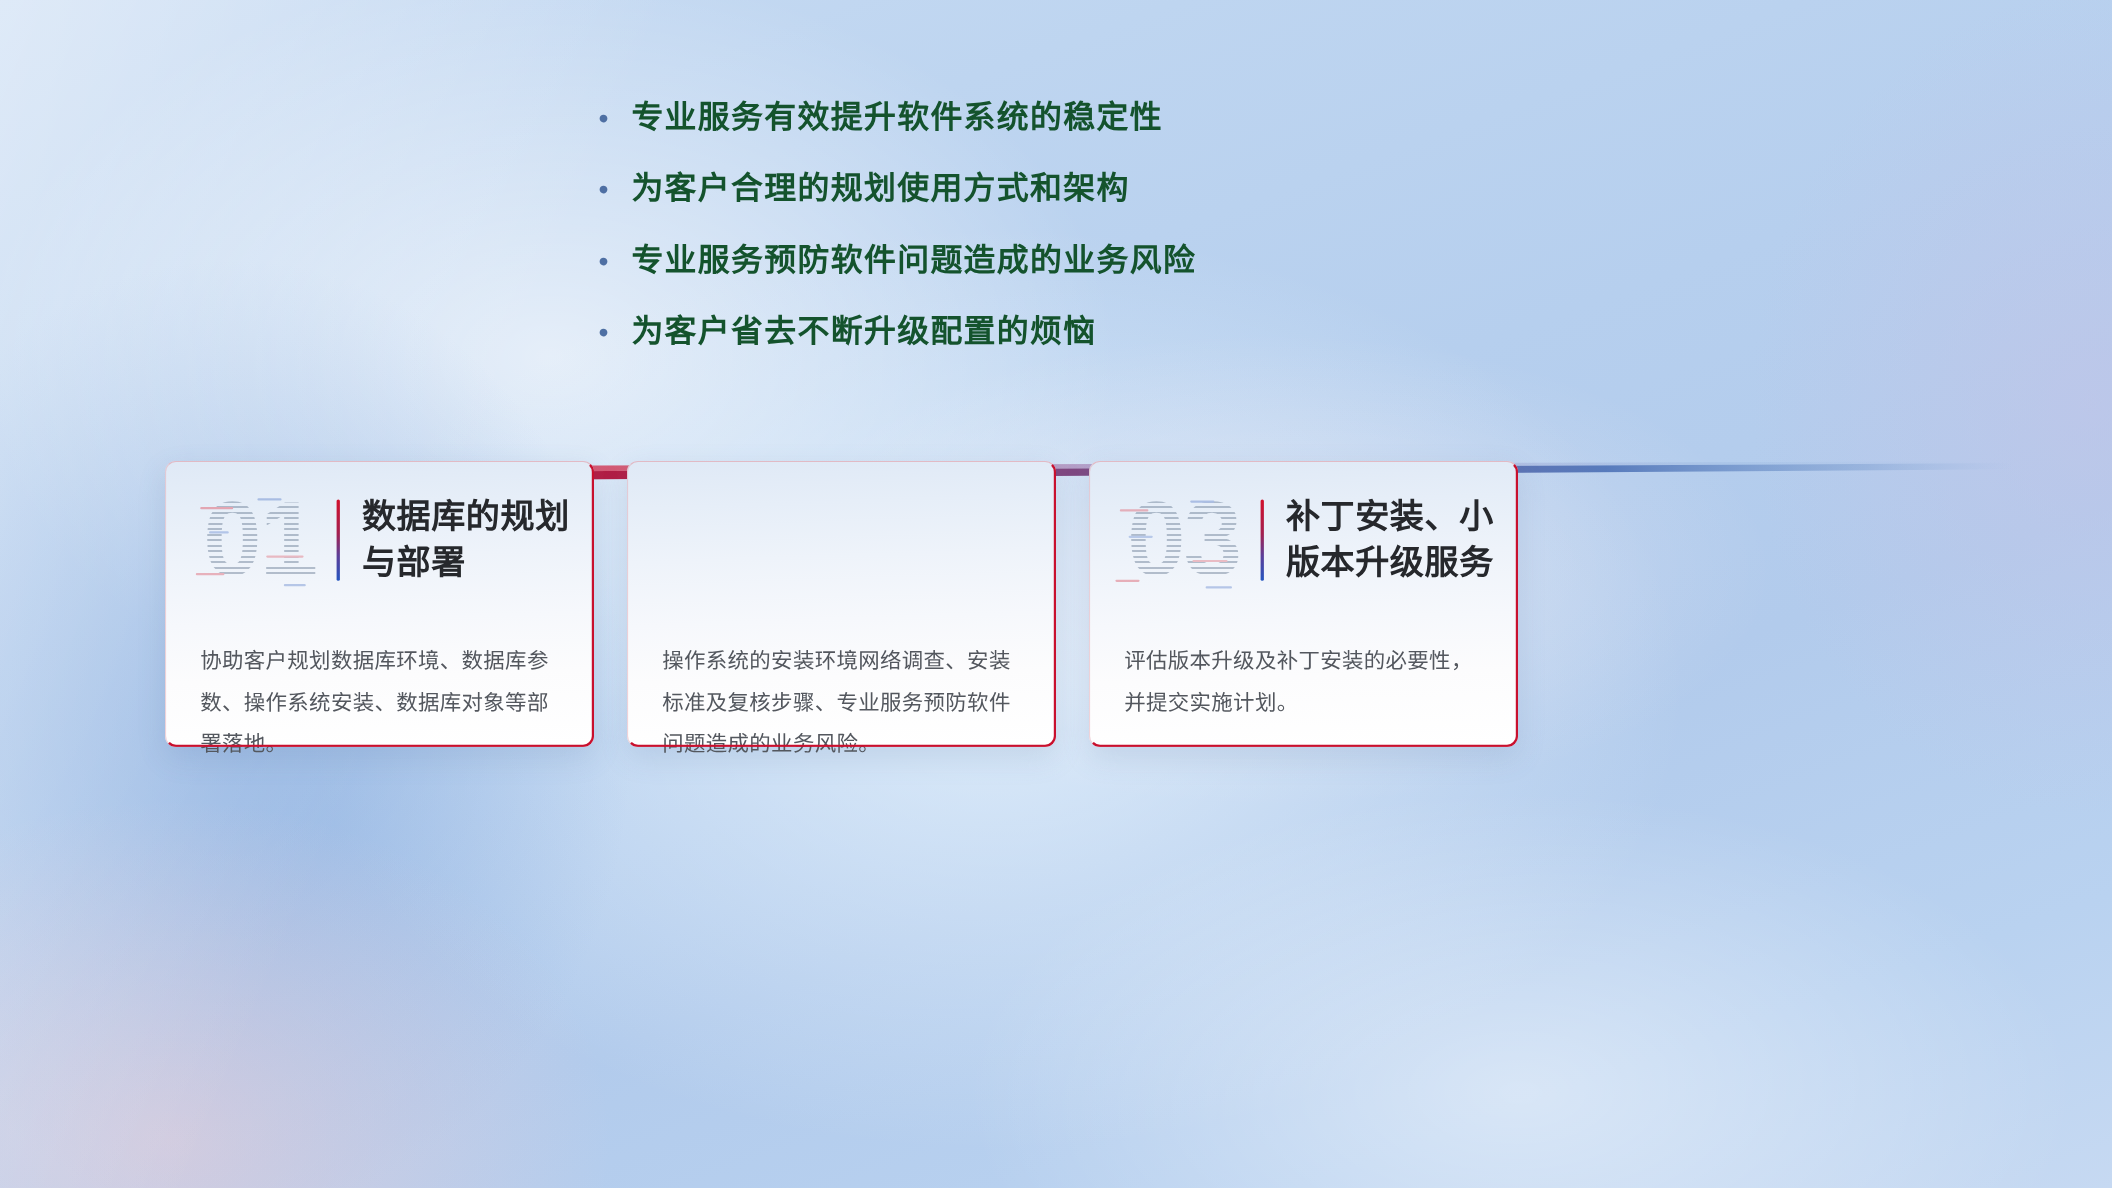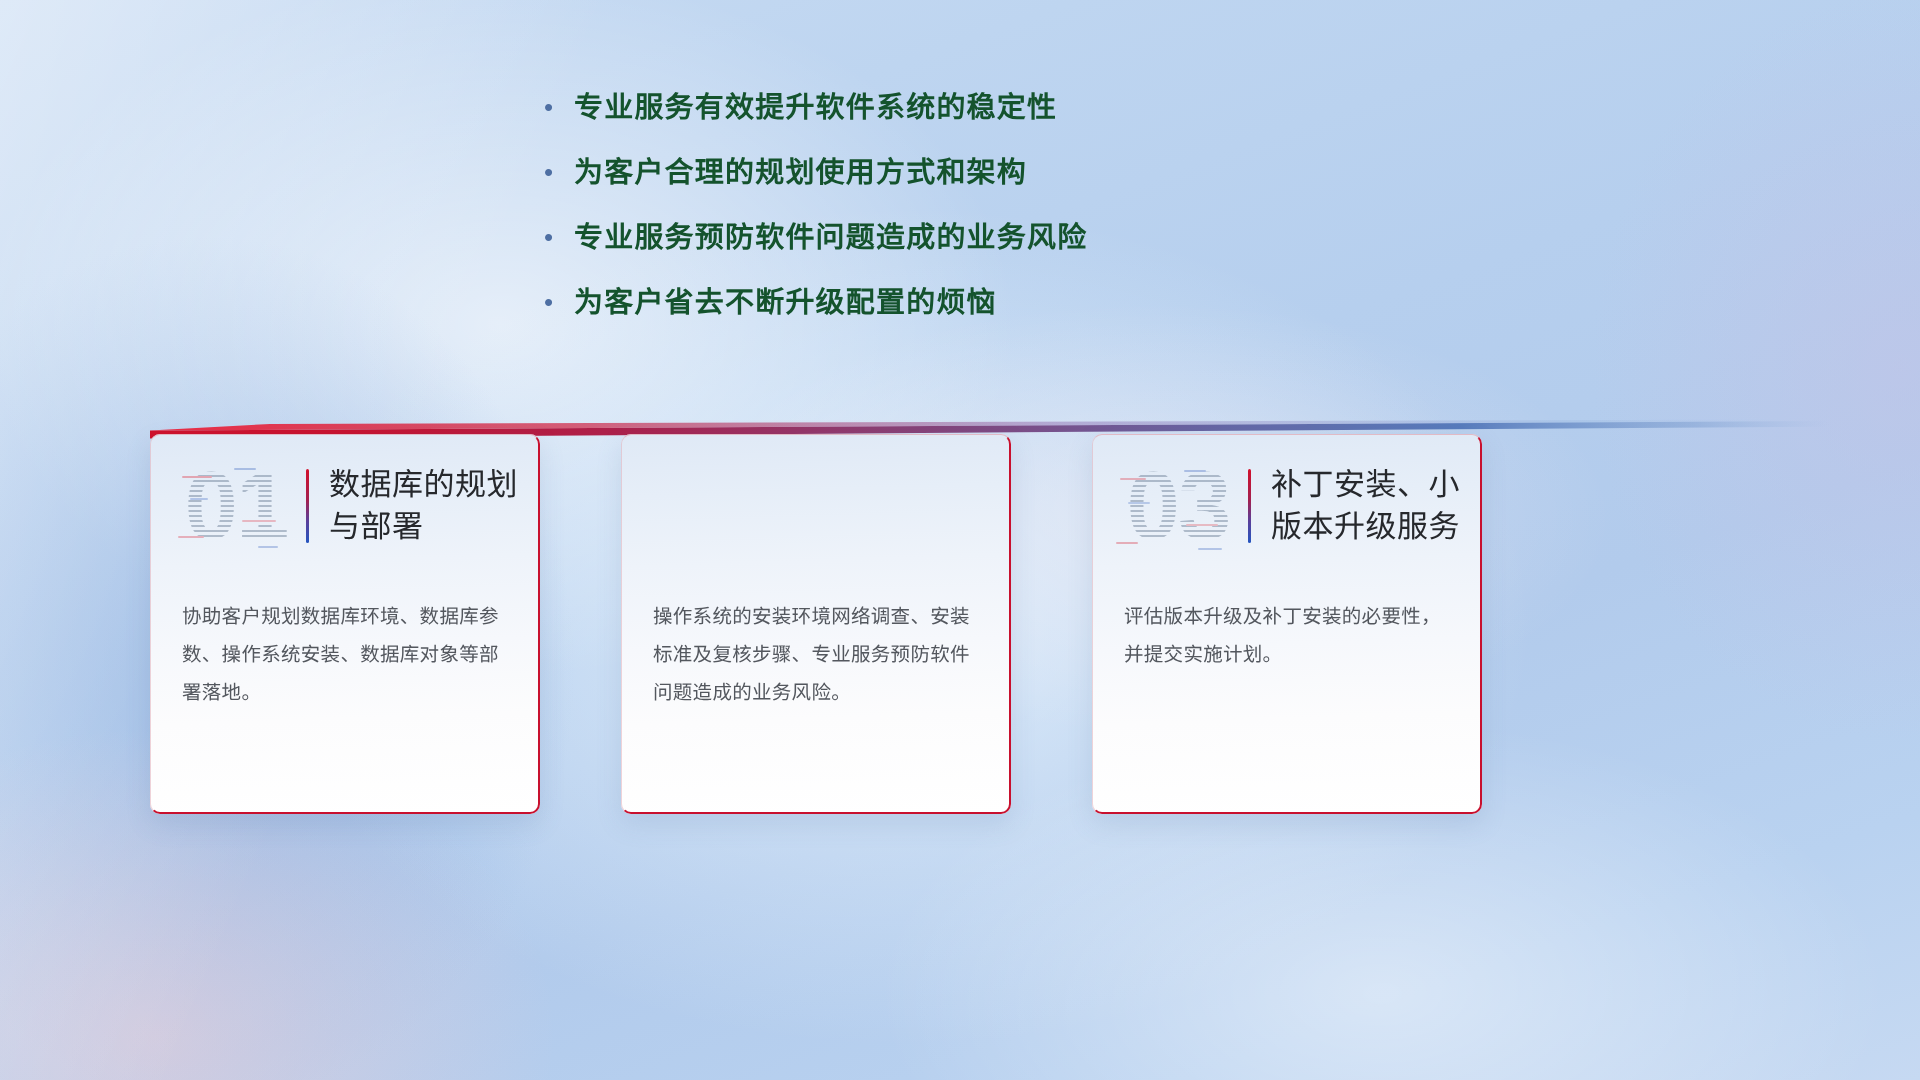--- a/index.html
+++ b/index.html
@@ -98,24 +98,24 @@
   .divider-wrap {
     position:absolute;
     left:150px; top:408px;
     width:1680px; height:34px;
   }
   .divider-wrap svg { display:block; width:100%; height:100%; }
 
   
   .cards {
     position:absolute;
-    left:150px; top:434px;
-    width:1632px; height:380px;
+    left:150px; top:419px;
+    width:1632px; height:260px;
     display:flex;
-    gap:81px;
+    gap:30px;
   }
 
   .card {
     position:relative;
     width:390px;
     height:100%;
     border-radius:10px;
     background:
       linear-gradient(178deg,
         #dfe9f6 0%,
@@ -203,21 +203,21 @@
     margin:0 20px 0 6px;
     border-radius:2px;
     background:linear-gradient(to bottom,#d2102c 0%,#a3204f 42%,#5a3f9a 70%,#2455c0 100%);
   }
 
   .card-title {
     flex:1 1 auto;
     padding-right:16px;
     font-size:31px;
     line-height:42px;
-    font-weight:400;
+    font-weight:700;
     color:#26282c;
     letter-spacing:.5px;
   }
 
   .card-body {
     position:absolute;
     left:32px; right:26px;
     top:163px;
     font-size:19.5px;
     line-height:38px;

